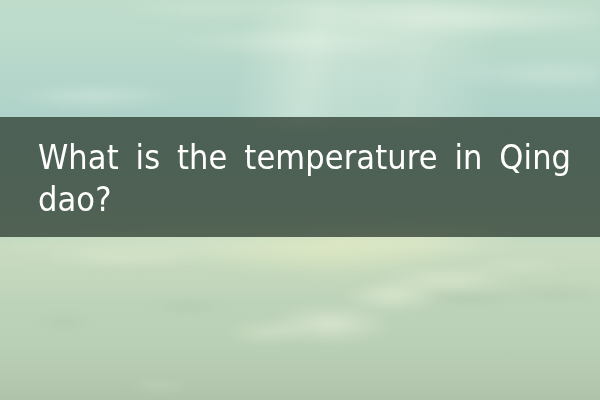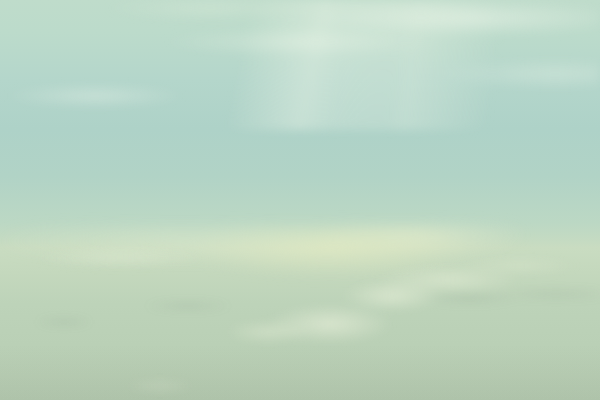--- a/index.html
+++ b/index.html
@@ -135,14 +135,18 @@
 <body>
 
 <div id="stage">
 
   <div class="photo"></div>
   <div class="sky-clouds"></div>
   <div class="horizon-glow"></div>
   <div class="water-texture"></div>
   <div class="vignette"></div>
 
+  <div class="caption-banner">
+    <p class="caption-text">What is the temperature in Qing
+dao?</p>
+  </div>
 
 </div>
 
 </body></html>

